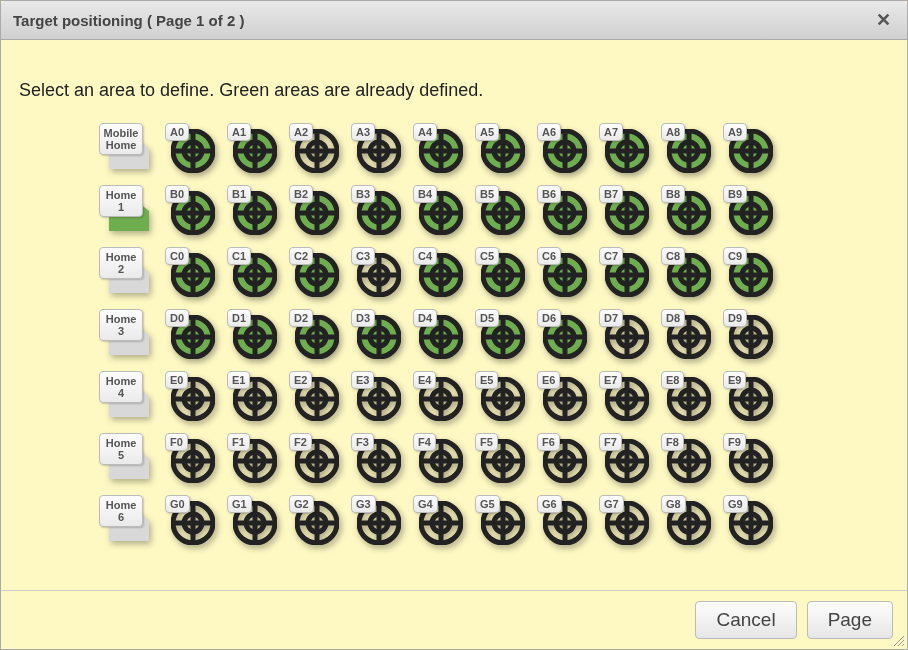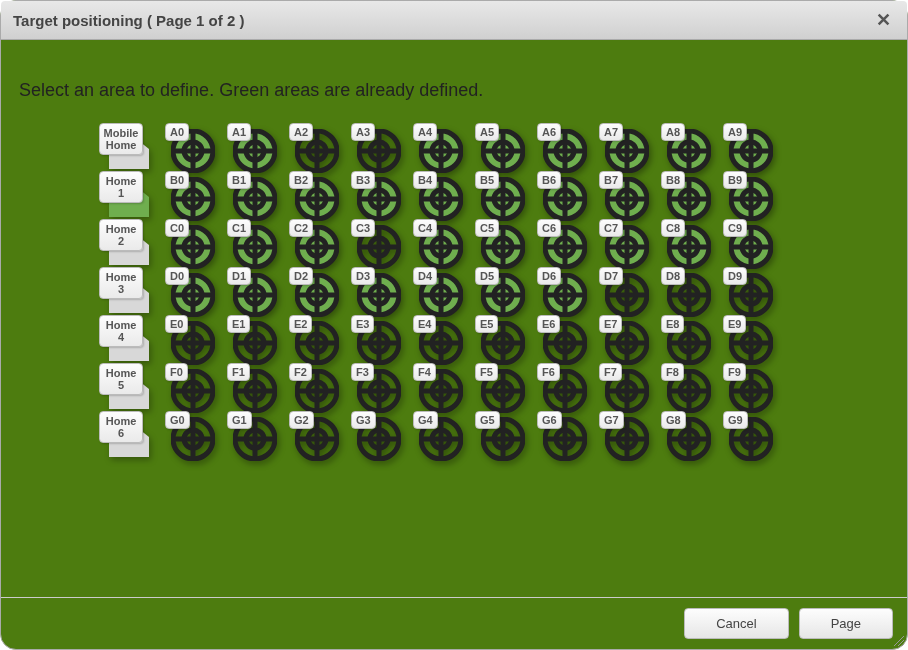--- a/index.html
+++ b/index.html
@@ -7,25 +7,25 @@
     margin: 0;
     font-family: Verdana, Arial, sans-serif;
     font-size: 13px;
     color: #333;
     background: #fff;
   }
   .dialog {
     width: 908px;
     height: 650px;
     border: 1px solid #aaa;
-    border-radius: 16px;
+    border-radius: 0;
     display: flex;
     flex-direction: column;
     position: relative;
-    background: #4d7c0f;
+    background: #fef9c3;
   }
   .titlebar {
     background: linear-gradient(to bottom, #e8e8e8, #d0d0d0);
     border-bottom: 1px solid #aaa;
     border-radius: 4px 4px 0 0;
     padding: 8px 12px;
     display: flex;
     align-items: center;
     justify-content: space-between;
   }
@@ -48,21 +48,21 @@
     padding: 20px 14px 10px 14px;
   }
   .instruction {
     margin: 20px 0 24px 4px;
     font-size: 18px;
     color: #222;
   }
   .grid {
     display: flex;
     flex-direction: column;
-    gap: 0;
+    gap: 14px;
     padding-left: 90px;
   }
   .row {
     display: flex;
     gap: 14px;
   }
   .cell {
     width: 48px;
     height: 48px;
     position: relative;
@@ -116,22 +116,22 @@
     padding: 10px 14px;
     display: flex;
     justify-content: flex-end;
     gap: 10px;
     align-items: center;
   }
   .btn {
     background: linear-gradient(to bottom, #fdfdfd, #e6e6e6);
     border: 1px solid #bbb;
     border-radius: 4px;
-    padding: 7px 31px;
-    font-size: 13px;
+    padding: 7px 20px;
+    font-size: 19px;
     color: #444;
     cursor: pointer;
   }
   .resize-grip {
     position: absolute;
     right: 2px;
     bottom: 2px;
     width: 14px;
     height: 14px;
     cursor: se-resize;

